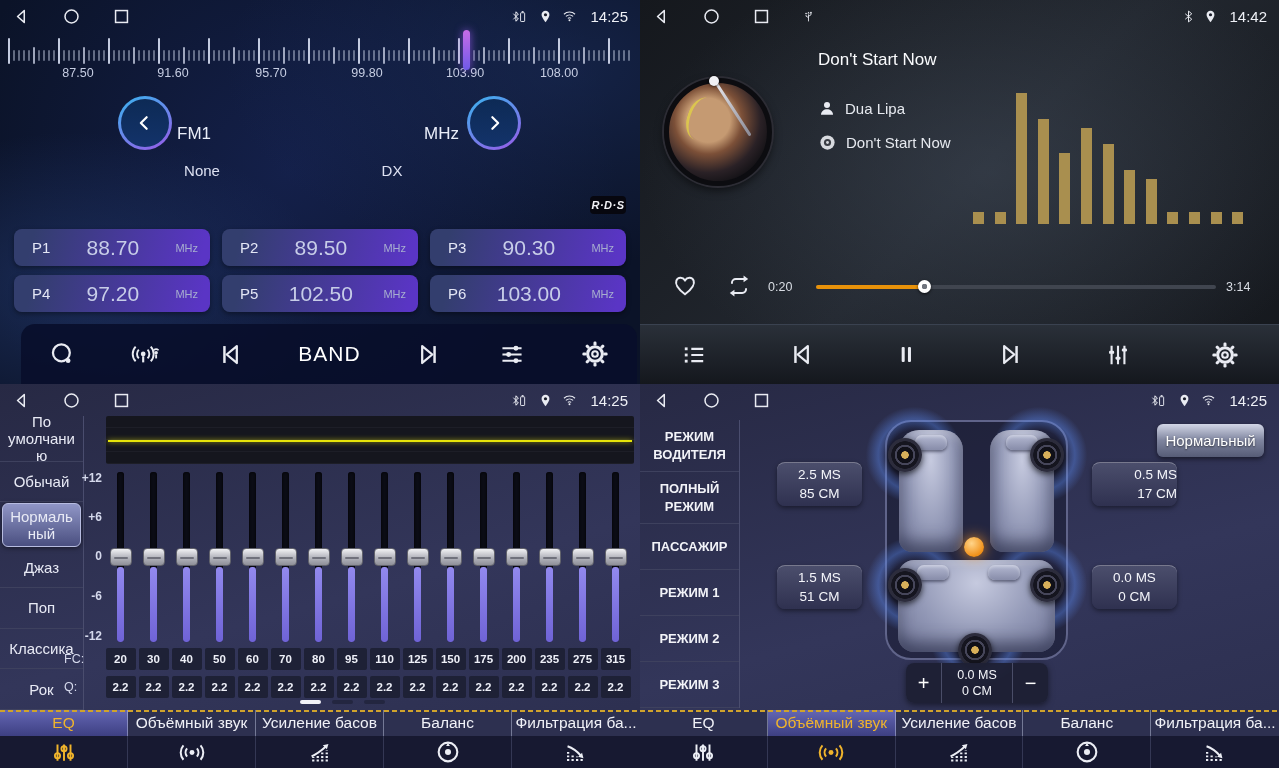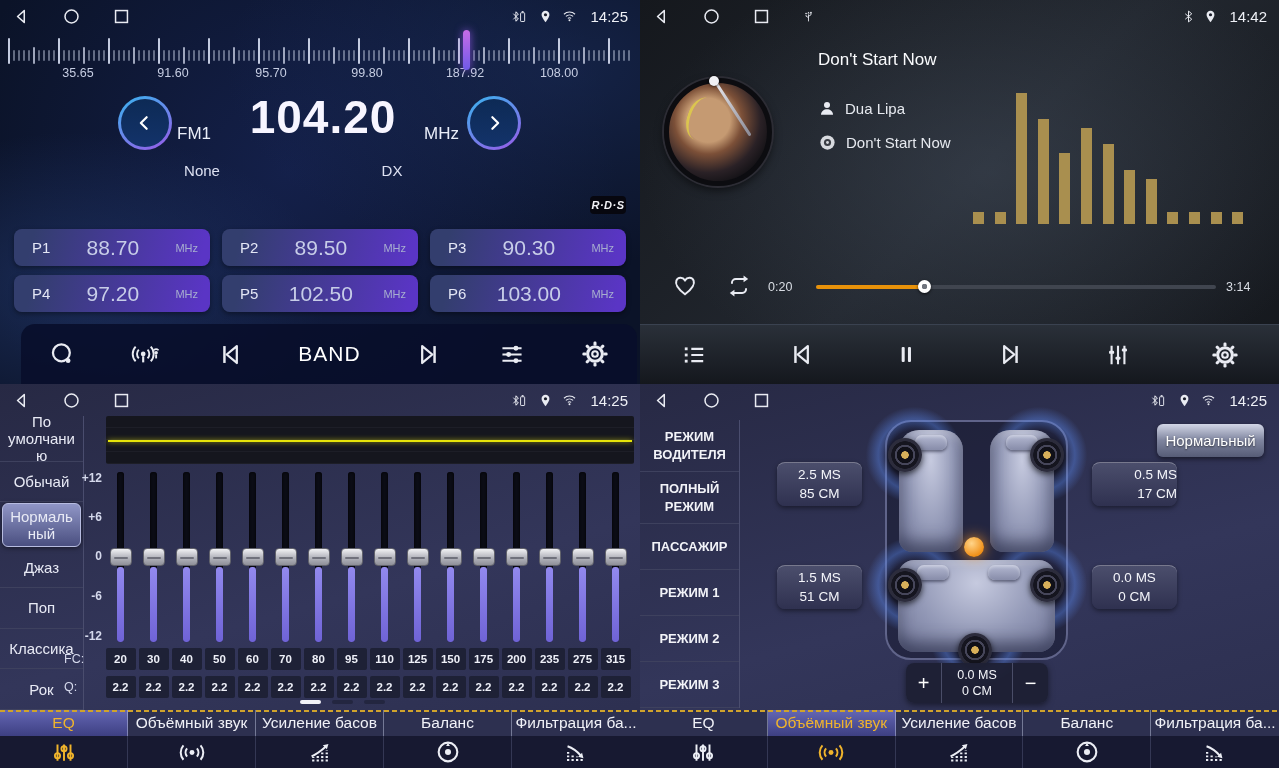--- a/index.html
+++ b/index.html
@@ -351,36 +351,35 @@
         <div class="tick" style="left: 585px; height: 11px; opacity: 0.45; bottom: 3px;"></div>
         <div class="tick" style="left: 590px; height: 11px; opacity: 0.45; bottom: 3px;"></div>
         <div class="tick" style="left: 595px; height: 11px; opacity: 0.45; bottom: 3px;"></div>
         <div class="tick" style="left: 600px; height: 26px; opacity: 0.95;"></div>
         <div class="tick" style="left: 605px; height: 11px; opacity: 0.45; bottom: 3px;"></div>
         <div class="tick" style="left: 610px; height: 11px; opacity: 0.45; bottom: 3px;"></div>
         <div class="tick" style="left: 615px; height: 11px; opacity: 0.45; bottom: 3px;"></div>
         <div class="tick" style="left: 620px; height: 11px; opacity: 0.45; bottom: 3px;"></div>
       </div>
     <div id="ruler-labels">
-        <div class="ruler-label" style="left: 70px;">35.65</div>
+        <div class="ruler-label" style="left: 70px;">87.50</div>
         <div class="ruler-label" style="left: 165px;">91.60</div>
         <div class="ruler-label" style="left: 263px;">95.70</div>
         <div class="ruler-label" style="left: 359px;">99.80</div>
-        <div class="ruler-label" style="left: 457px;">187.92</div>
+        <div class="ruler-label" style="left: 457px;">103.90</div>
         <div class="ruler-label" style="left: 551px;">108.00</div>
       </div>
     <div class="ruler-indicator" style="left:455px"></div>
   </div>
   <div class="tune-btn" style="left:118px;top:96px">
     <svg width="20" height="20" viewBox="0 0 24 24">
         <polyline points="14,5 7,12 14,19" fill="none" stroke="currentColor" stroke-width="2.6" stroke-linecap="round" stroke-linejoin="round"></polyline>
       </svg>
   </div>
   <div class="band-label" style="left:177px;top:124px">FM1</div>
-  <div class="freq-big">104.20</div>
   <div class="unit-label" style="left:424px;top:124px">MHz</div>
   <div class="tune-btn" style="left:467px;top:96px">
     <svg width="20" height="20" viewBox="0 0 24 24">
         <polyline points="10,5 17,12 10,19" fill="none" stroke="currentColor" stroke-width="2.6" stroke-linecap="round" stroke-linejoin="round"></polyline>
       </svg>
   </div>
   <div class="sub-label" style="left:166px;top:162px;width:72px">None</div>
   <div class="sub-label" style="left:370px;top:162px;width:44px">DX</div>
   <div class="rds-badge">R·D·S</div>
   <div class="presets" id="presets">

